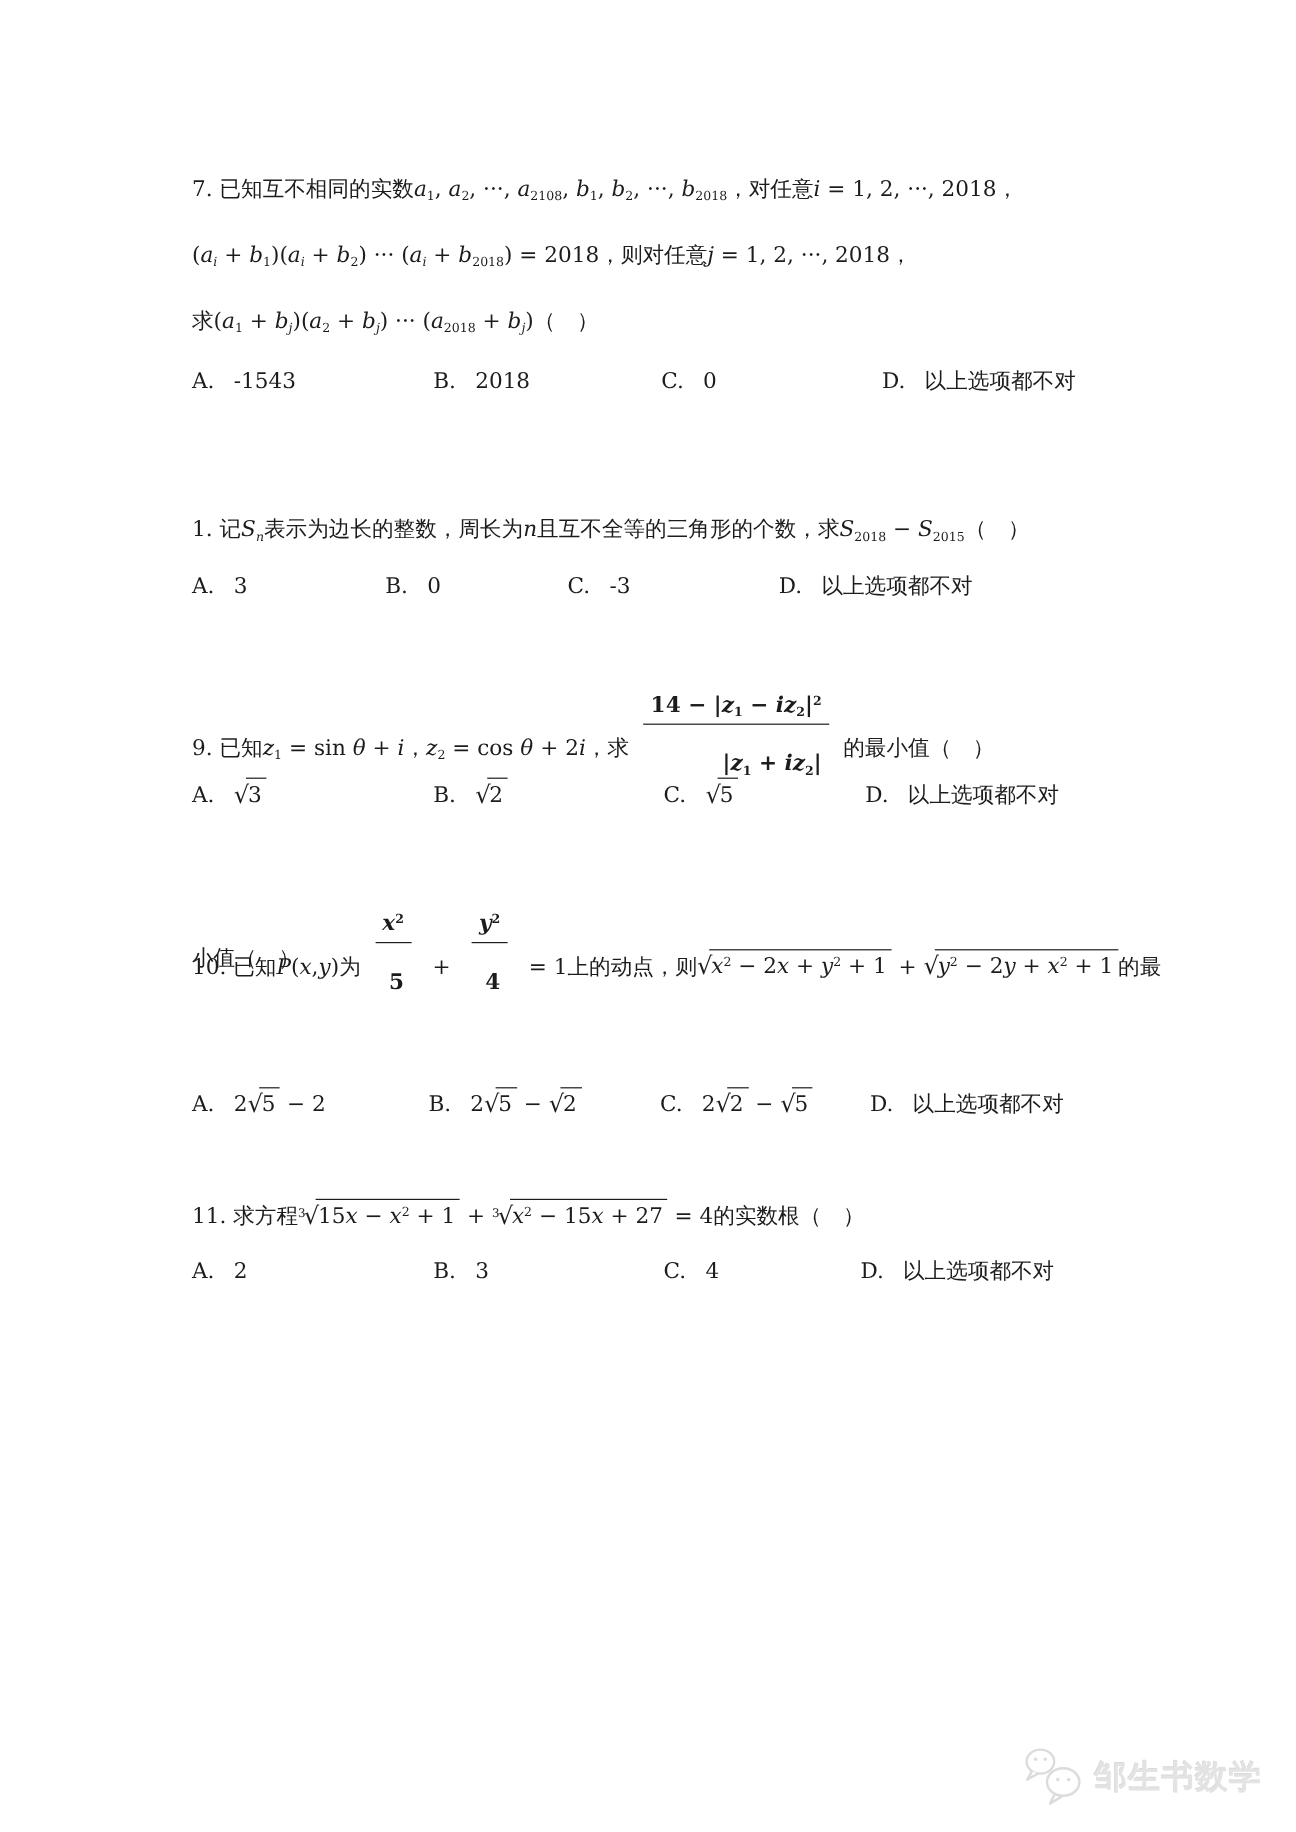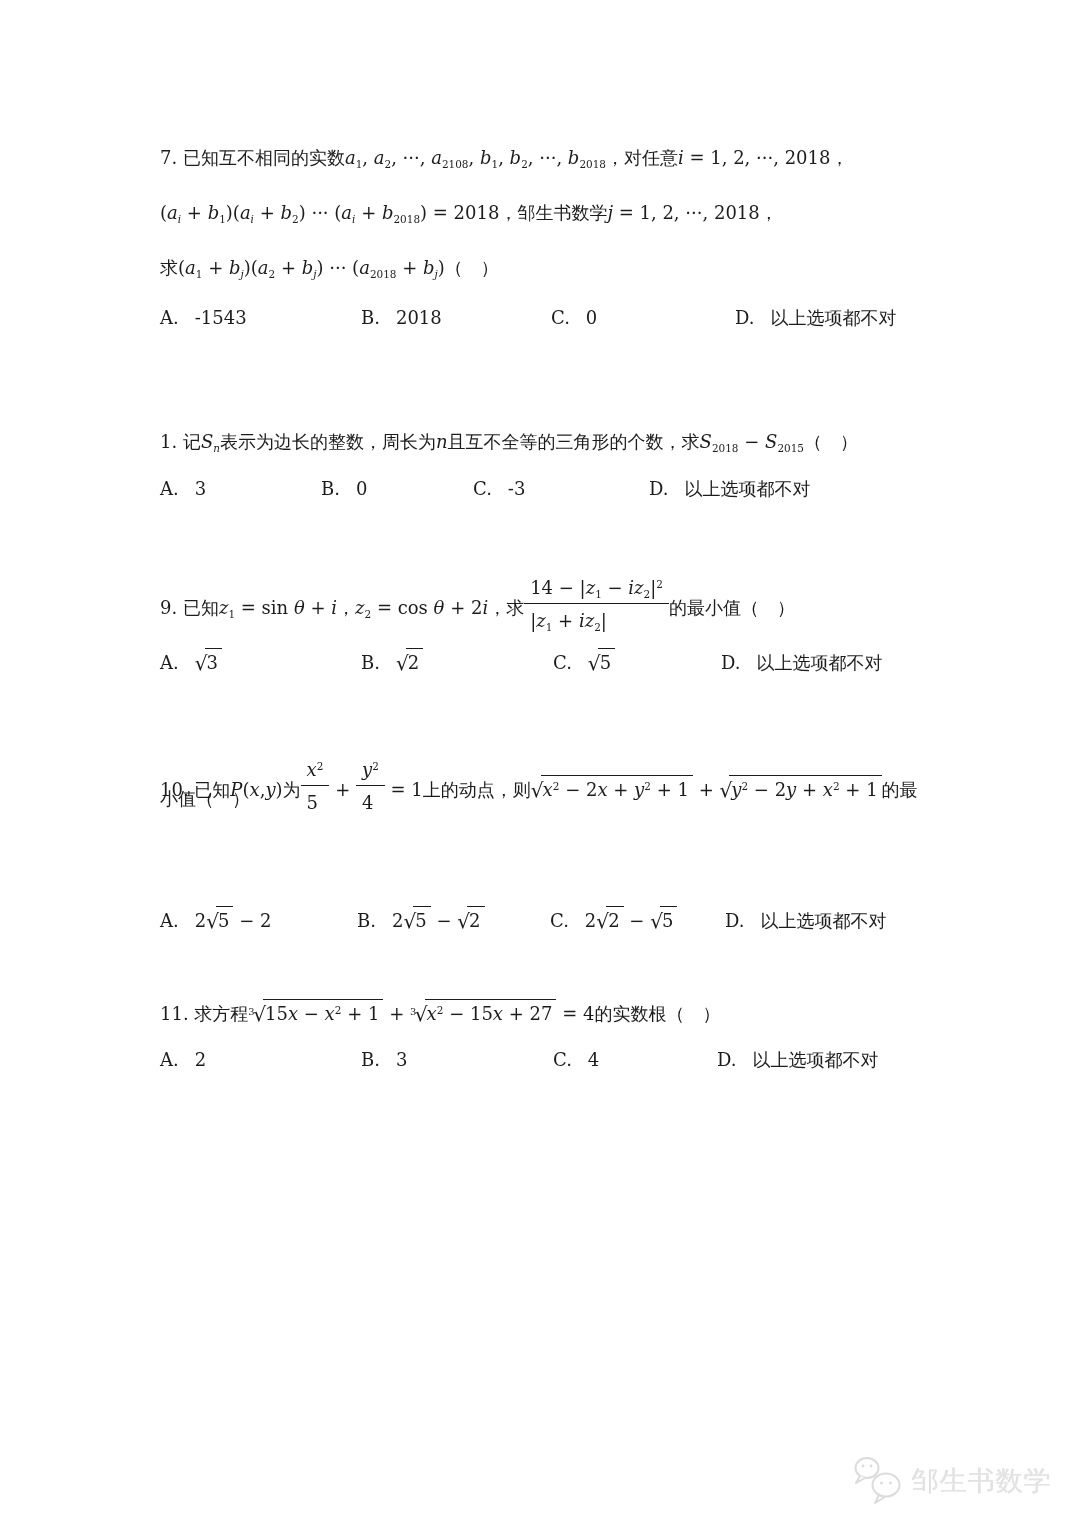--- a/index.html
+++ b/index.html
@@ -5,23 +5,23 @@
   html,body{margin:0;padding:0;background:#ffffff;}
   body{width:1080px;height:1527px;position:relative;overflow:hidden;
        font-family:"DejaVu Serif",serif;color:#1c1c1c;}
   .line{position:absolute;left:160px;white-space:nowrap;font-size:18px;line-height:1.35;}
   .zh,.math,.oval,.olab{font-family:"DejaVu Serif",serif;}
   .math i{font-style:italic;font-family:inherit;}
   sub,sup{font-size:0.58em;line-height:0;}
   sub{vertical-align:-0.35em;}
   sup{vertical-align:0.55em;}
   
-  .frac{display:inline-block;vertical-align:-0.72em;text-align:left;margin:0 0;}
+  .frac{display:inline-block;vertical-align:-0.72em;text-align:right;margin:0 12px;font-weight:bold;}
   .frac .num{display:block;padding:0 6px 3px;}
-  .frac .den{display:block;border-top:1.5px solid #1c1c1c;padding:5px 6px 0;}
+  .frac .den{display:block;border-top:1.5px solid #1c1c1c;padding:21px 6px 0;}
   
   .sqrt{display:inline;white-space:nowrap;}
   .sqrt .rs{display:inline-block;font-size:1.12em;margin-right:-3px;vertical-align:-0.03em;}
   .sqrt .rad{display:inline-block;border-top:1.5px solid #1c1c1c;padding:2px 4px 0 2px;}
   .idx{position:relative;top:-0.52em;font-size:0.55em;margin-right:-0.15em;}
   
   .q7l1{top:146px}.q7l2{top:201px}.q7l3{top:256px}.q7o{top:306px}
   .q8l1{top:430px}.q8o{top:477px}
   .q9l1{top:576px}.q9o{top:648px}
   .q10l1{top:758px}.q10l2{top:787px}.q10o{top:906px}
@@ -31,27 +31,27 @@
   .olab{margin-right:16px;}
   .q7o .o1{width:201px}.q7o .o2{width:190px}.q7o .o3{width:184px}
   .q8o .o1{width:161px}.q8o .o2{width:152px}.q8o .o3{width:176px}
   .q9o .o1{width:201px}.q9o .o2{width:192px}.q9o .o3{width:168px}
   .q10o .o1{width:197px}.q10o .o2{width:193px}.q10o .o3{width:175px}
   .q11o .o1{width:201px}.q11o .o2{width:192px}.q11o .o3{width:164px}
   
   .watermark{position:absolute;left:850px;top:1454px;display:flex;align-items:center;}
   .wicon{display:inline-block;width:56px;height:54px;}
   .wtext{font-size:27px;color:#e3e3e3;letter-spacing:1px;margin-left:6px;
-         text-shadow:1px 1px 0 #ffffff, -0.5px -0.5px 0 #d9d9d9;}
+         text-shadow:1px 1px 0 #ffffff, -0.5px -0.5px 0 #d9d9d9;font-weight:bold;}
 </style>
 </head>
 <body>
 
 <div class="line q7l1"><span class="zh">7. 已知互不相同的实数</span><span class="math"><i>a</i><sub>1</sub>, <i>a</i><sub>2</sub>, ···, <i>a</i><sub>2108</sub>, <i>b</i><sub>1</sub>, <i>b</i><sub>2</sub>, ···, <i>b</i><sub>2018</sub></span><span class="zh">，对任意</span><span class="math"><i>i</i> = 1, 2, ···, 2018</span><span class="zh">，</span></div>
-<div class="line q7l2"><span class="math">(<i>a</i><sub><i>i</i></sub> + <i>b</i><sub>1</sub>)(<i>a</i><sub><i>i</i></sub> + <i>b</i><sub>2</sub>) ··· (<i>a</i><sub><i>i</i></sub> + <i>b</i><sub>2018</sub>) = 2018</span><span class="zh">，邹生书数学</span><span class="math"><i>j</i> = 1, 2, ···, 2018</span><span class="zh">，</span></div>
+<div class="line q7l2"><span class="math">(<i>a</i><sub><i>i</i></sub> + <i>b</i><sub>1</sub>)(<i>a</i><sub><i>i</i></sub> + <i>b</i><sub>2</sub>) ··· (<i>a</i><sub><i>i</i></sub> + <i>b</i><sub>2018</sub>) = 2018</span><span class="zh">，则对任意</span><span class="math"><i>j</i> = 1, 2, ···, 2018</span><span class="zh">，</span></div>
 <div class="line q7l3"><span class="zh">求</span><span class="math">(<i>a</i><sub>1</sub> + <i>b</i><sub><i>j</i></sub>)(<i>a</i><sub>2</sub> + <i>b</i><sub><i>j</i></sub>) ··· (<i>a</i><sub>2018</sub> + <i>b</i><sub><i>j</i></sub>)</span><span class="zh">（　）</span></div>
 <div class="line opts q7o">
   <span class="opt o1"><span class="olab">A.</span><span class="oval">-1543</span></span><span class="opt o2"><span class="olab">B.</span><span class="oval">2018</span></span><span class="opt o3"><span class="olab">C.</span><span class="oval">0</span></span><span class="opt"><span class="olab">D.</span><span class="oval">以上选项都不对</span></span>
 </div>
 
 <div class="line q8l1"><span class="zh">1. 记</span><span class="math"><i>S</i><sub><i>n</i></sub></span><span class="zh">表示为边长的整数，周长为</span><span class="math"><i>n</i></span><span class="zh">且互不全等的三角形的个数，求</span><span class="math"><i>S</i><sub>2018</sub> − <i>S</i><sub>2015</sub></span><span class="zh">（　）</span></div>
 <div class="line opts q8o">
   <span class="opt o1"><span class="olab">A.</span><span class="oval">3</span></span><span class="opt o2"><span class="olab">B.</span><span class="oval">0</span></span><span class="opt o3"><span class="olab">C.</span><span class="oval">-3</span></span><span class="opt"><span class="olab">D.</span><span class="oval">以上选项都不对</span></span>
 </div>
 

